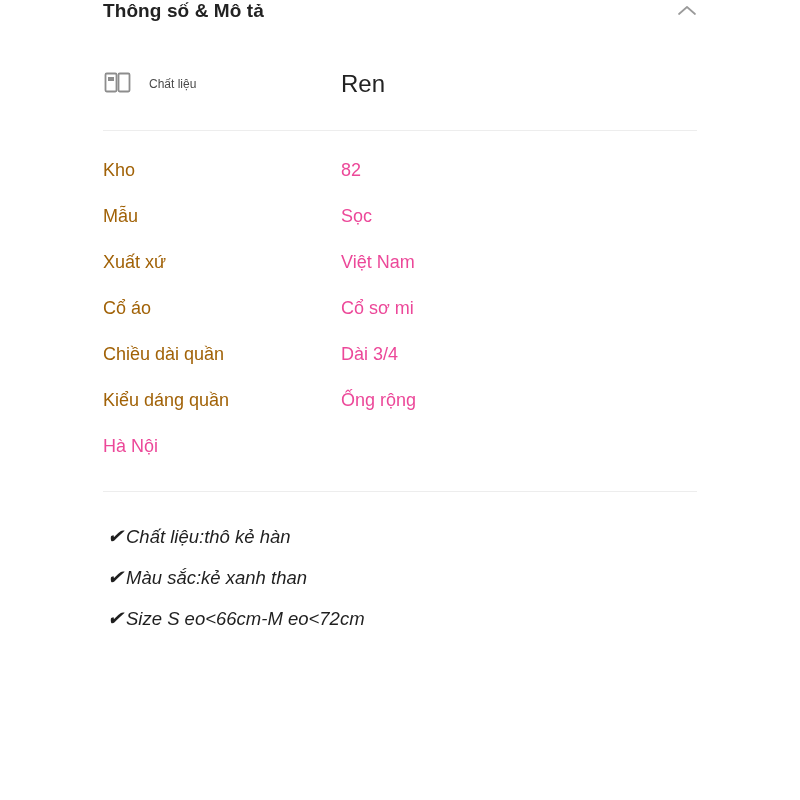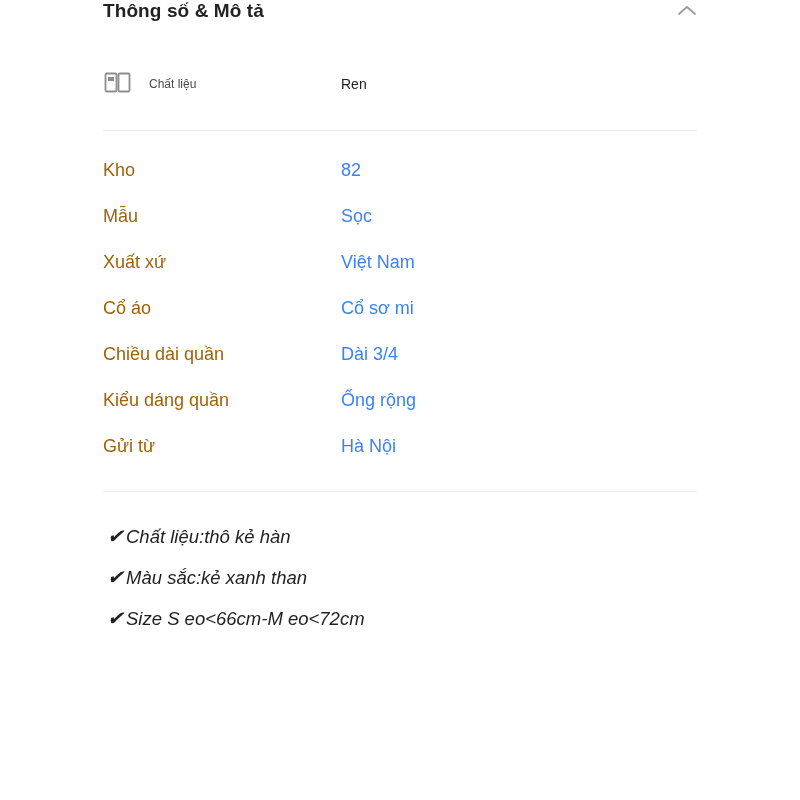--- a/index.html
+++ b/index.html
@@ -62,21 +62,21 @@
     display: flex;
     align-items: center;
   }
   .material-label {
     font-size: 12px;
     color: #4a4a4a;
     width: 192px;
     flex: 0 0 auto;
   }
   .material-value {
-    font-size: 14px;
+    font-size: 24px;
     color: #222222;
   }
 
   
   .divider {
     height: 1px;
     background: #ededed;
     margin: 22px 103px 0 103px;
   }
 
@@ -91,21 +91,21 @@
   }
   .spec-key {
     font-size: 18px;
     color: #a16207;
     width: 238px;
     flex: 0 0 auto;
     line-height: 46px;
   }
   .spec-val {
     font-size: 18px;
-    color: #3b82f6;
+    color: #ec4899;
     line-height: 46px;
   }
 
   
   .divider2 {
     height: 1px;
     background: #ededed;
     margin: 22px 103px 0 103px;
   }
   .description {
@@ -198,21 +198,20 @@
     </div>
     <div class="spec-row">
       <span class="spec-key">Chiều dài quần</span>
       <span class="spec-val">Dài 3/4</span>
     </div>
     <div class="spec-row">
       <span class="spec-key">Kiểu dáng quần</span>
       <span class="spec-val">Ống rộng</span>
     </div>
     <div class="spec-row">
-      <span class="spec-key">Gửi từ</span>
       <span class="spec-val">Hà Nội</span>
     </div>
   </div>
 
   <div class="divider2"></div>
 
   <div class="description">
     <p class="desc-line"><span class="tick-mark">✔</span><span>Chất liệu:thô kẻ hàn</span></p>
     <p class="desc-line"><span class="tick-mark">✔</span><span>Màu sắc:kẻ xanh than</span></p>
     <p class="desc-line"><span class="tick-mark">✔</span><span>Size S eo&lt;66cm-M eo&lt;72cm</span></p>

